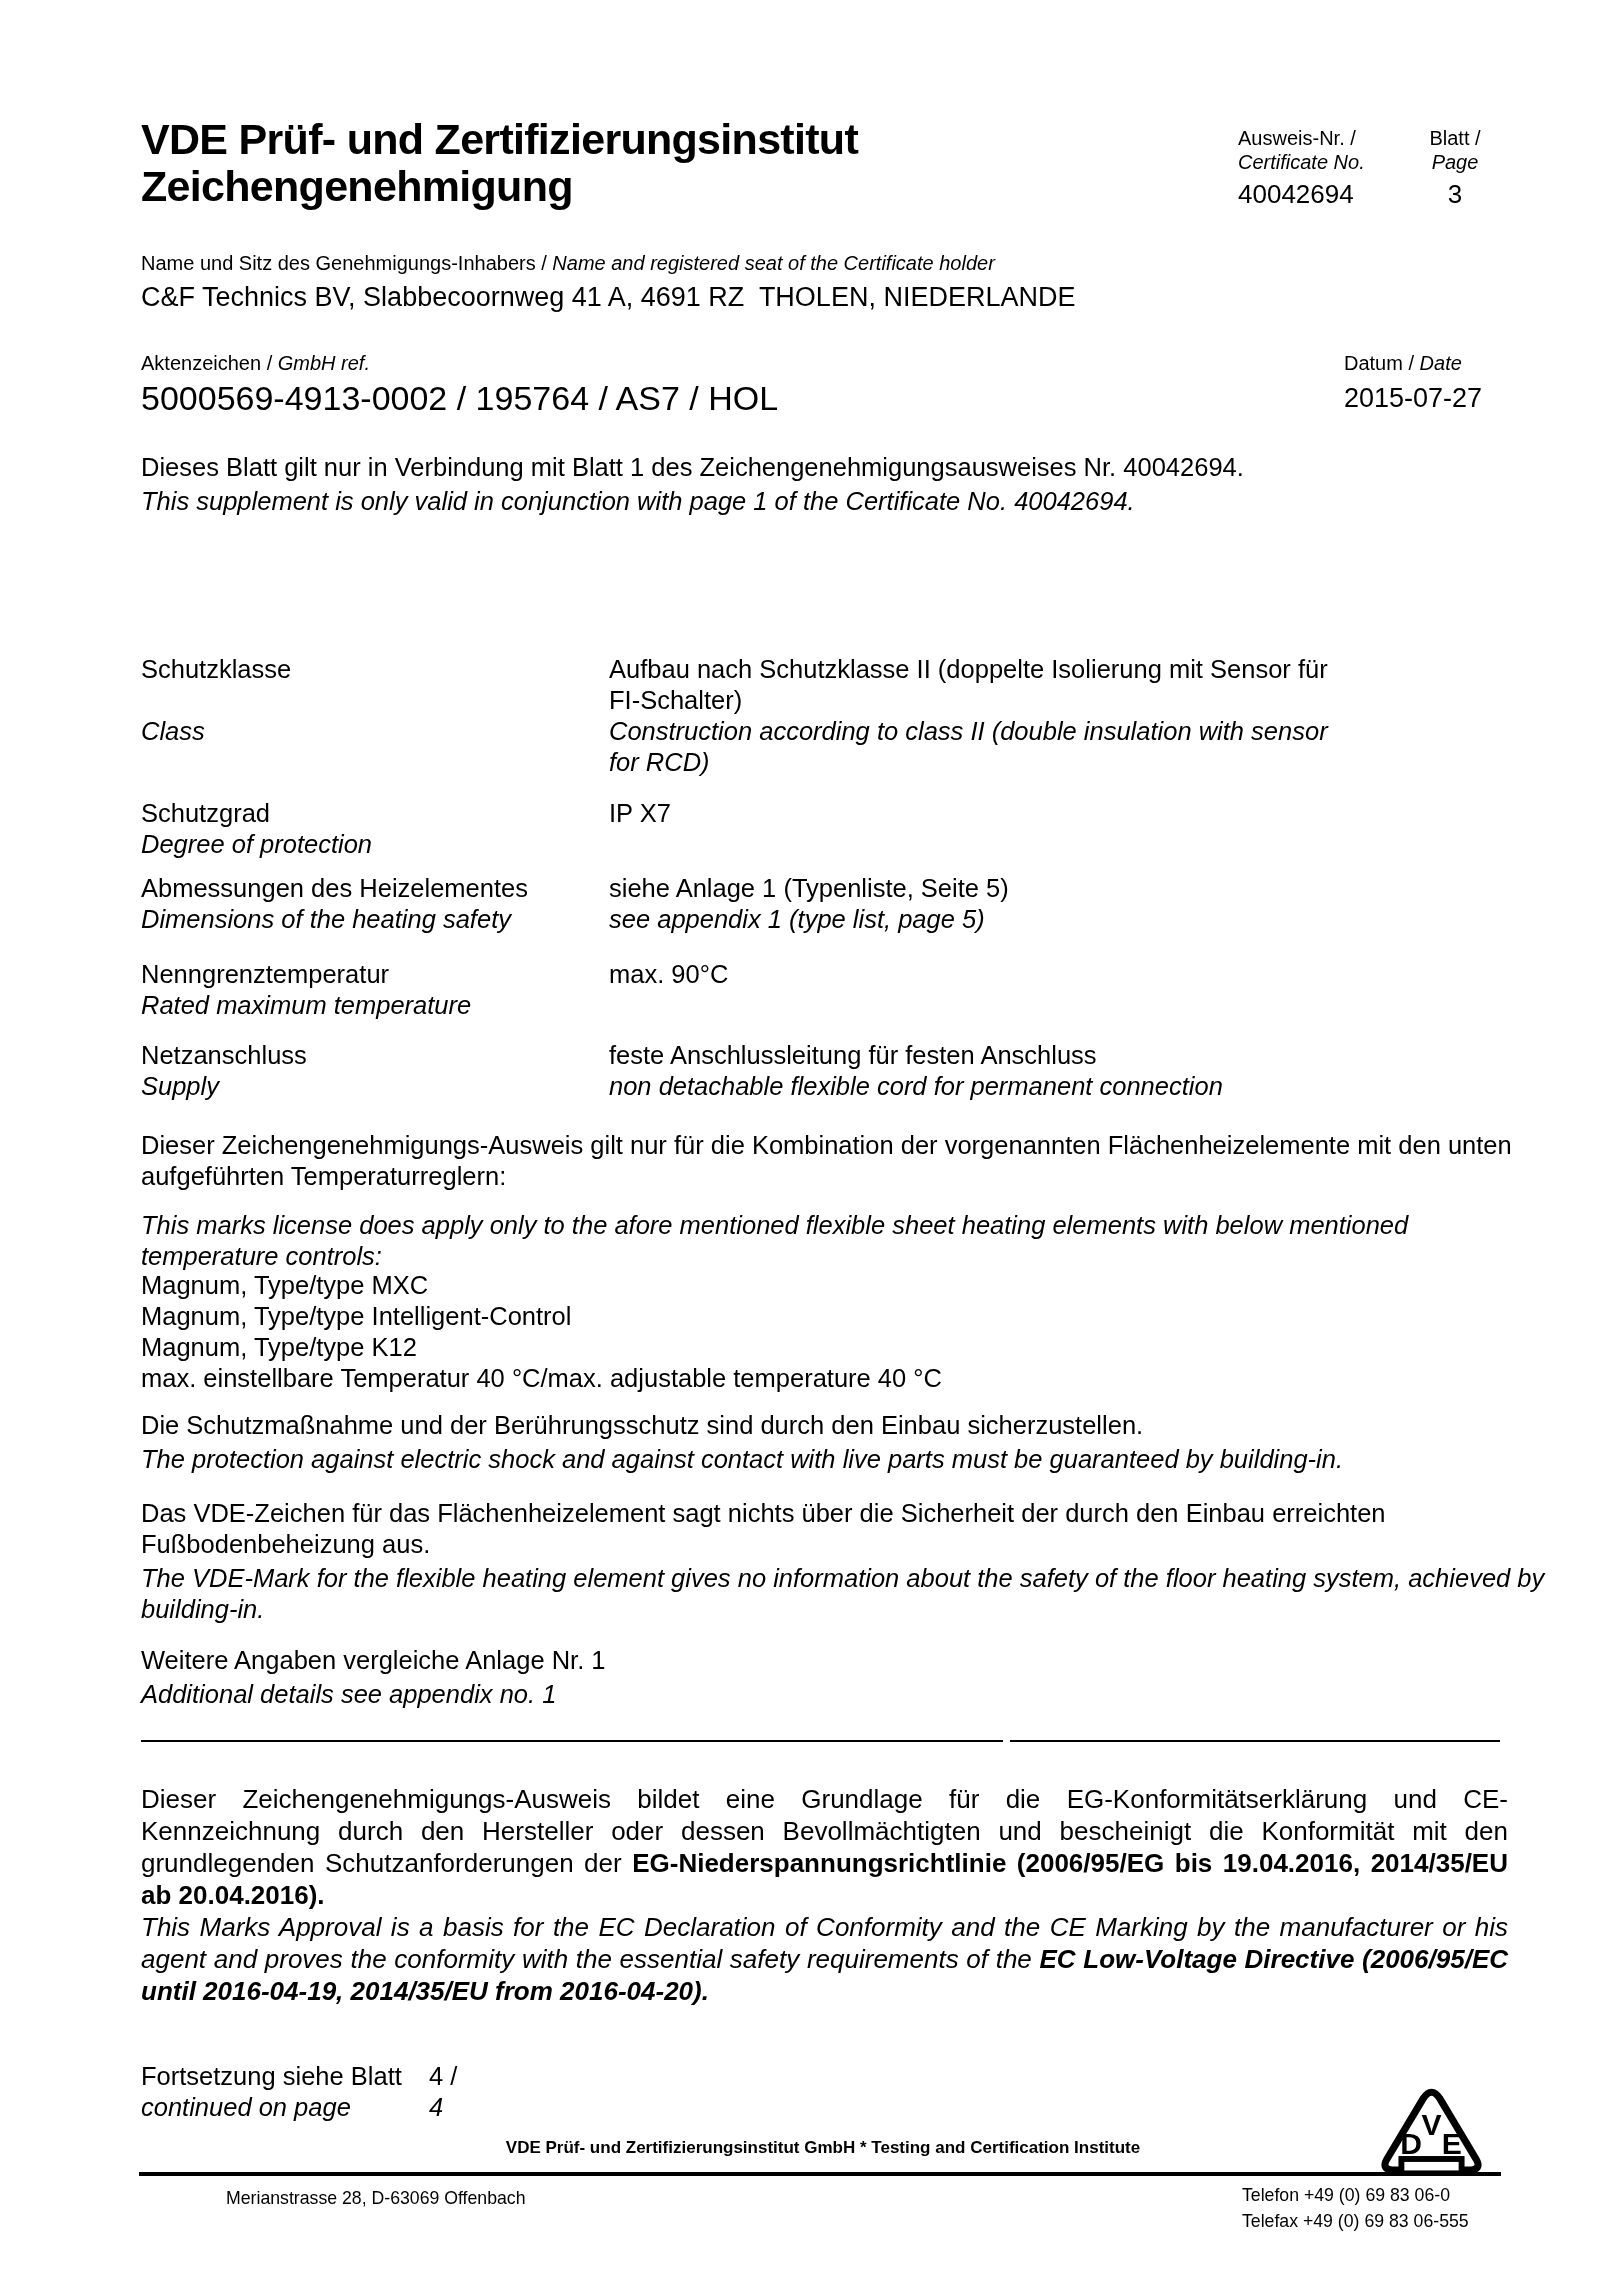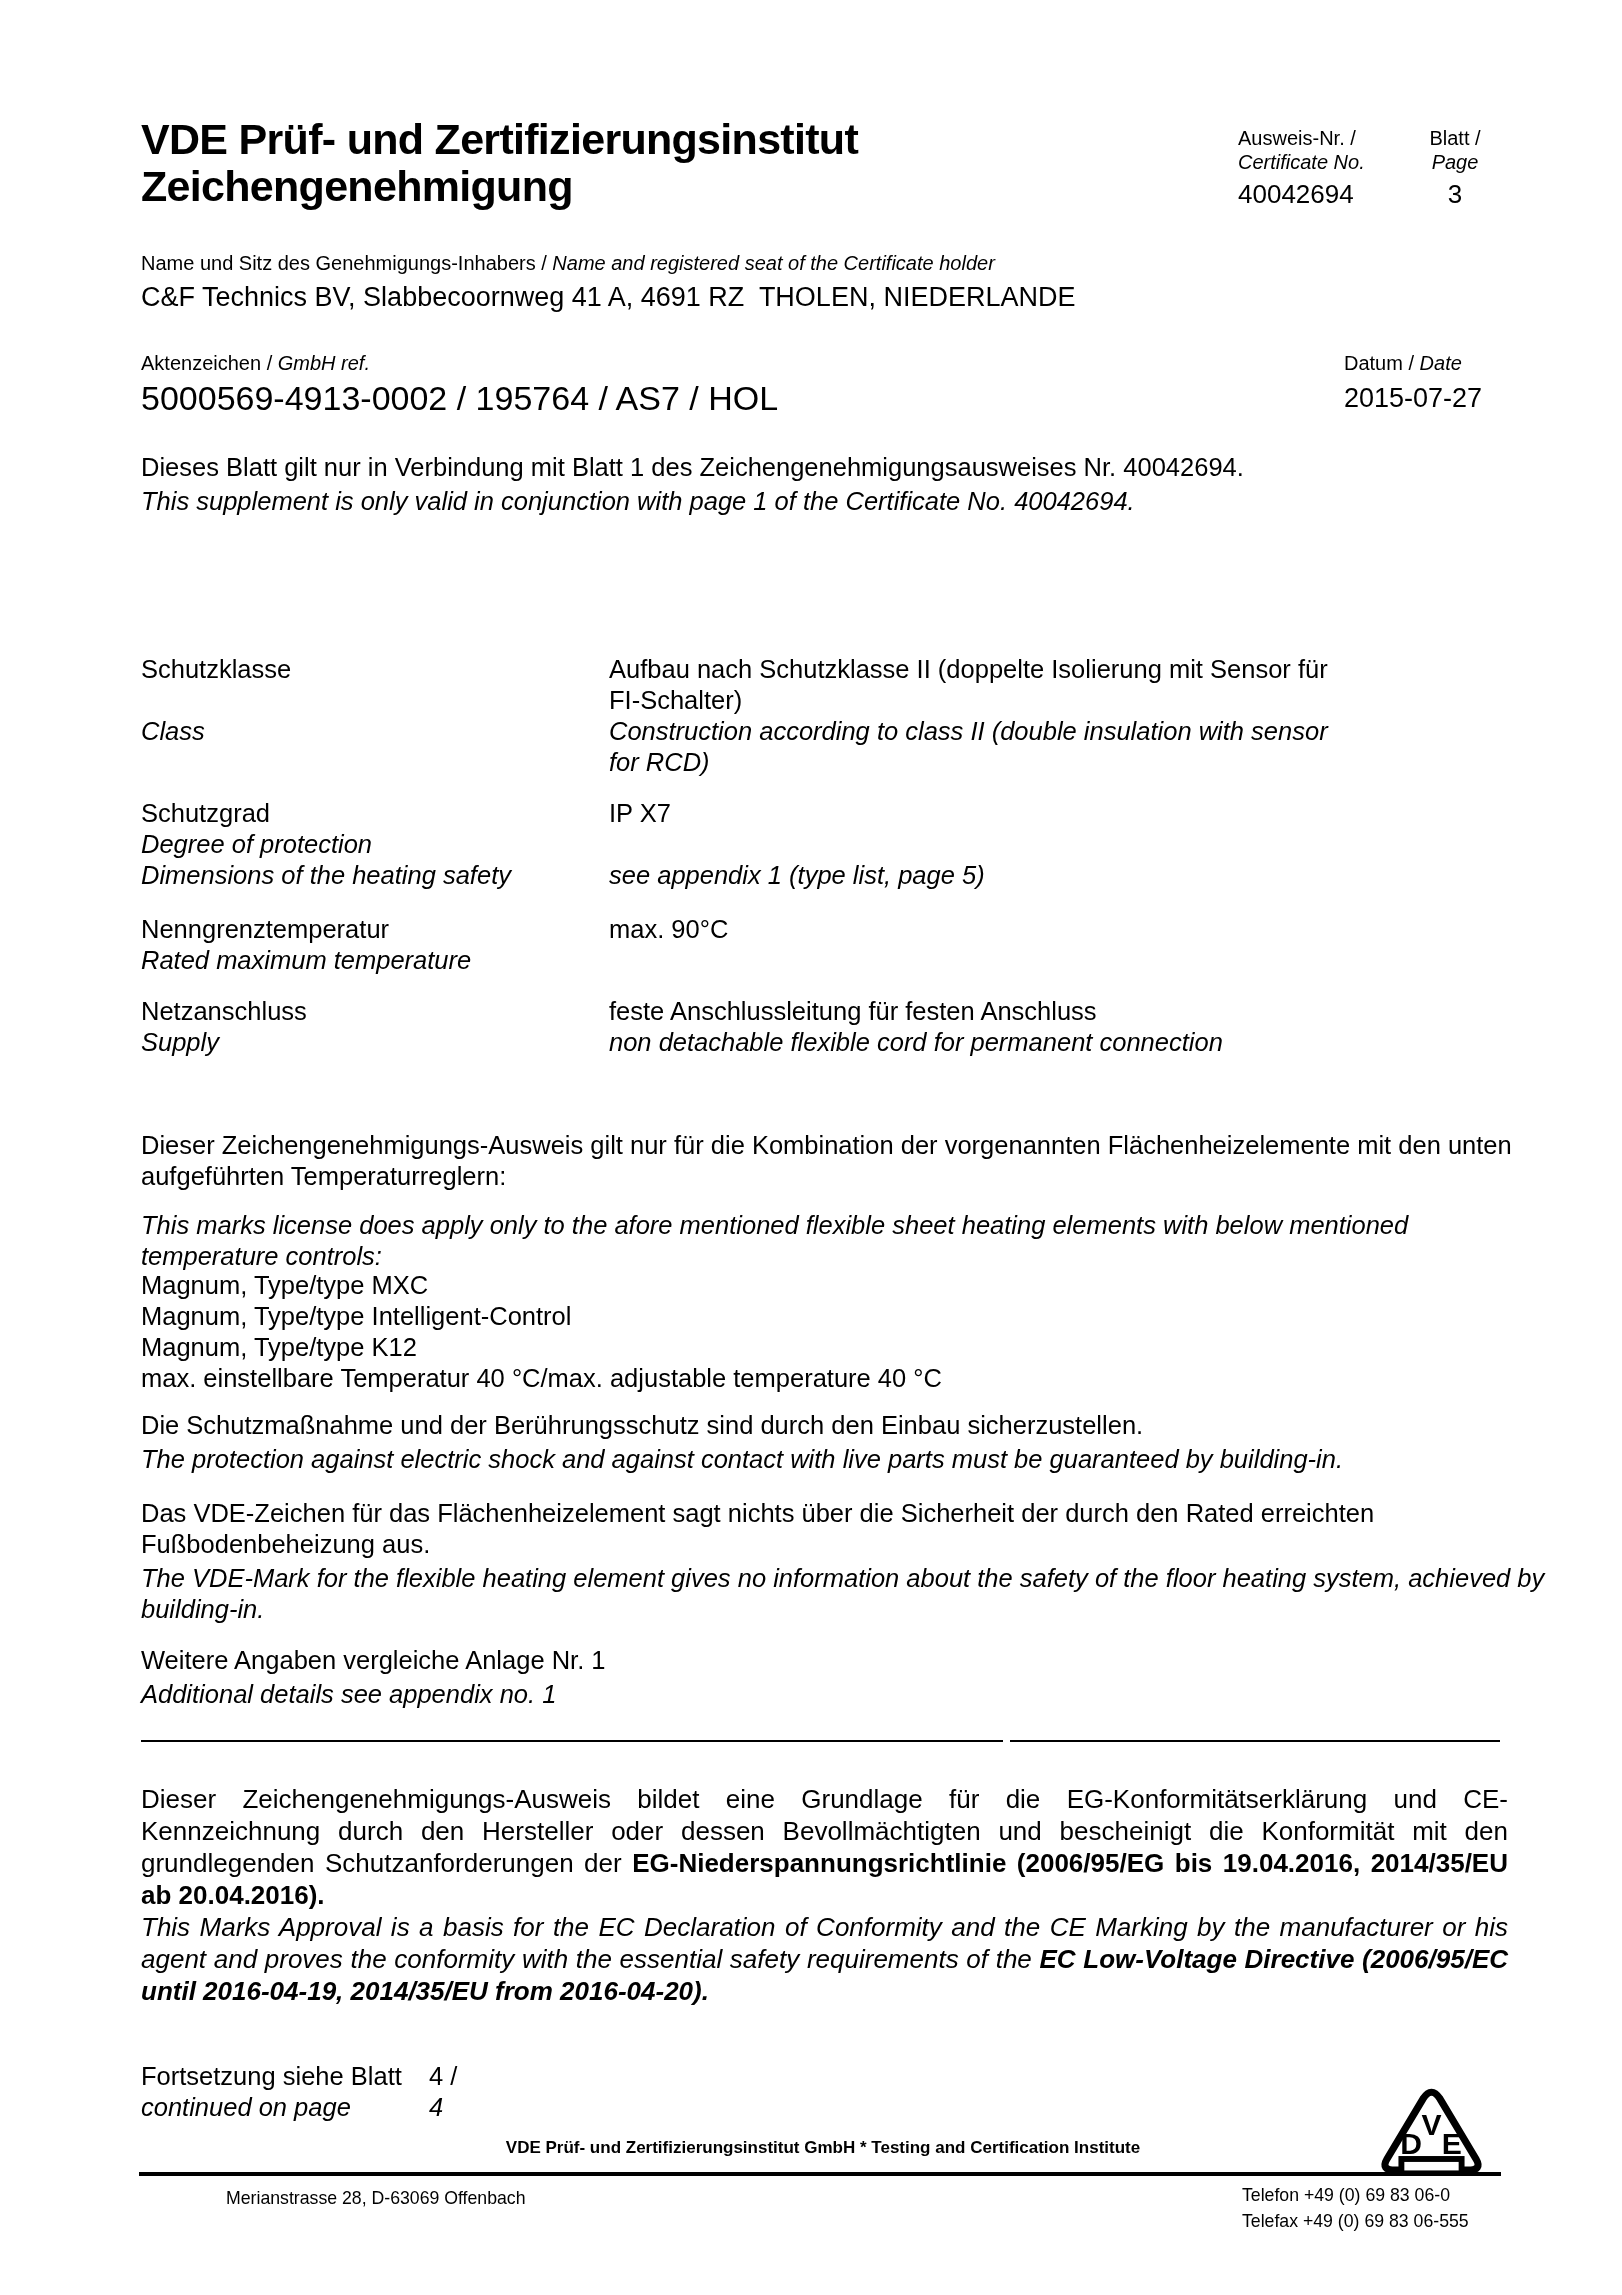--- a/index.html
+++ b/index.html
@@ -149,20 +149,24 @@
 
     <div class="prop-line mt30">
       <div>Schutzgrad</div>
       <div>IP X7</div>
     </div>
     <div class="prop-line it">
       <div>Degree of protection</div>
       <div></div>
     </div>
 
+    <div class="prop-line mt21">
+      <div>Abmessungen des Heizelementes</div>
+      <div>siehe Anlage 1 (Typenliste, Seite 5)</div>
+    </div>
     <div class="prop-line it">
       <div>Dimensions of the heating safety</div>
       <div>see appendix 1 (type list, page 5)</div>
     </div>
 
     <div class="prop-line mt36">
       <div>Nenngrenztemperatur</div>
       <div>max. 90°C</div>
     </div>
     <div class="prop-line it">
@@ -193,21 +197,21 @@
     <div>Magnum, Type/type K12</div>
     <div>max. einstellbare Temperatur 40 °C/max. adjustable temperature 40 °C</div>
   </div>
 
   <div class="abs para note1">
     <div>Die Schutzmaßnahme und der Berührungsschutz sind durch den Einbau sicherzustellen.</div>
     <div class="it en-l">The protection against electric shock and against contact with live parts must be guaranteed by building-in.</div>
   </div>
 
   <div class="abs para note2">
-    <div>Das VDE-Zeichen für das Flächenheizelement sagt nichts über die Sicherheit der durch den Rated erreichten</div>
+    <div>Das VDE-Zeichen für das Flächenheizelement sagt nichts über die Sicherheit der durch den Einbau erreichten</div>
     <div>Fußbodenbeheizung aus.</div>
     <div class="it en-l">The VDE-Mark for the flexible heating element gives no information about the safety of the floor heating system, achieved by</div>
     <div class="it">building-in.</div>
   </div>
 
   <div class="abs para appendix">
     <div>Weitere Angaben vergleiche Anlage Nr. 1</div>
     <div class="it en-l">Additional details see appendix no. 1</div>
   </div>
 

